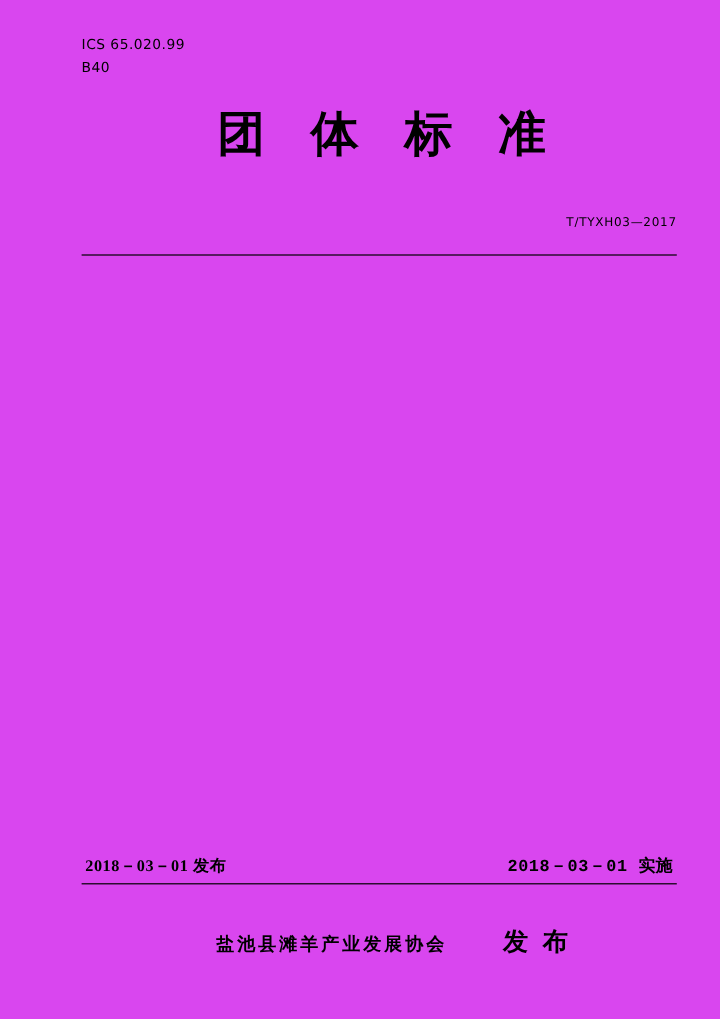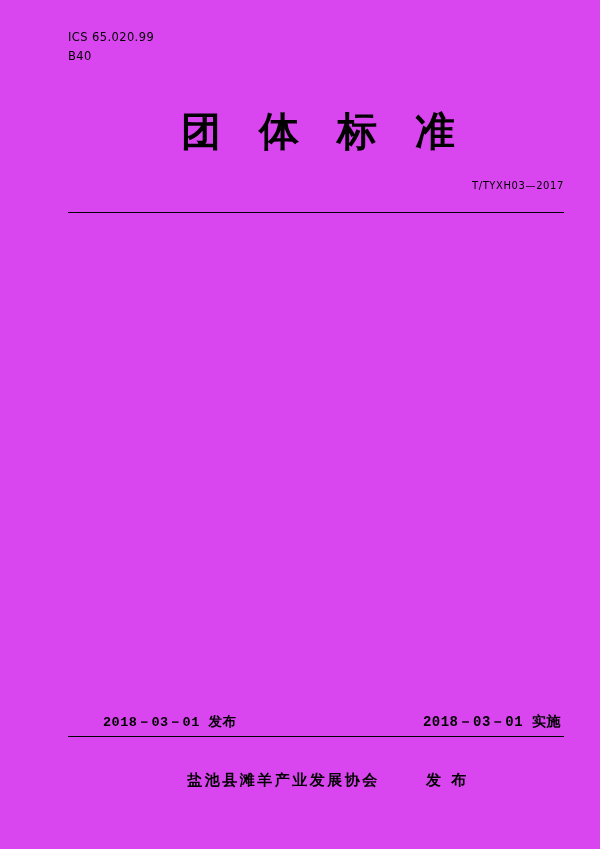--- a/index.html
+++ b/index.html
@@ -40,21 +40,21 @@
     letter-spacing: 0.4px;
     font-family: "DejaVu Sans", sans-serif;
     color: #000;
   }
   .ics-line { white-space: nowrap; }
 
   
   .big-title {
     position: absolute;
     left: 40px;
-    top: 104px;
+    top: 84px;
     width: 420px;
     text-align: center;
     font-size: 40px;
     font-weight: bold;
     letter-spacing: 38px;
     text-indent: 38px;
     font-family: "DejaVu Sans", "Liberation Sans", sans-serif;
     color: #000;
   }
 
@@ -109,23 +109,22 @@
     width: 496px;
     height: 20px;
   }
   .date-left {
     position: absolute;
     left: 3px;
     top: 0;
     font-size: 13.5px;
     font-weight: bold;
     letter-spacing: 0.5px;
-    font-family: Liberation Mono, monospace;
+    font-family: Liberation Serif, serif;
     white-space: nowrap;
-    margin-left: 32px;
   }
   .date-right {
     position: absolute;
     right: 3px;
     top: 0;
     font-size: 14px;
     font-weight: bold;
     letter-spacing: 0.5px;
     font-family: Liberation Mono, monospace;
     white-space: nowrap;
@@ -141,21 +140,21 @@
     white-space: nowrap;
   }
   .issuer-name {
     font-size: 15px;
     font-weight: bold;
     letter-spacing: 2.5px;
     font-family: "DejaVu Sans", "Liberation Sans", sans-serif;
     margin-left: 24px;
   }
   .issuer-verb {
-    font-size: 15px;
+    font-size: 21px;
     font-weight: bold;
     letter-spacing: 2.5px;
     margin-left: 42px;
     font-family: "DejaVu Sans", "Liberation Sans", sans-serif;
   }
 </style>
 </head>
 <body>
 
 <div class="page">

